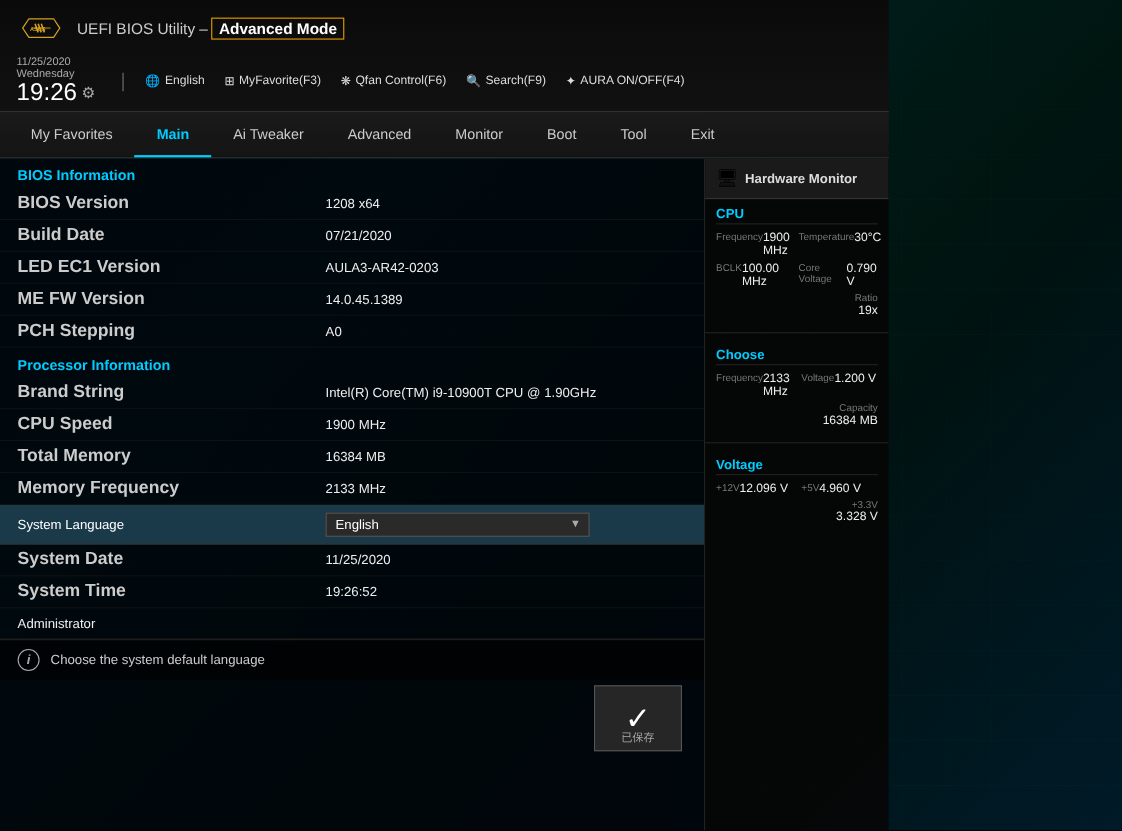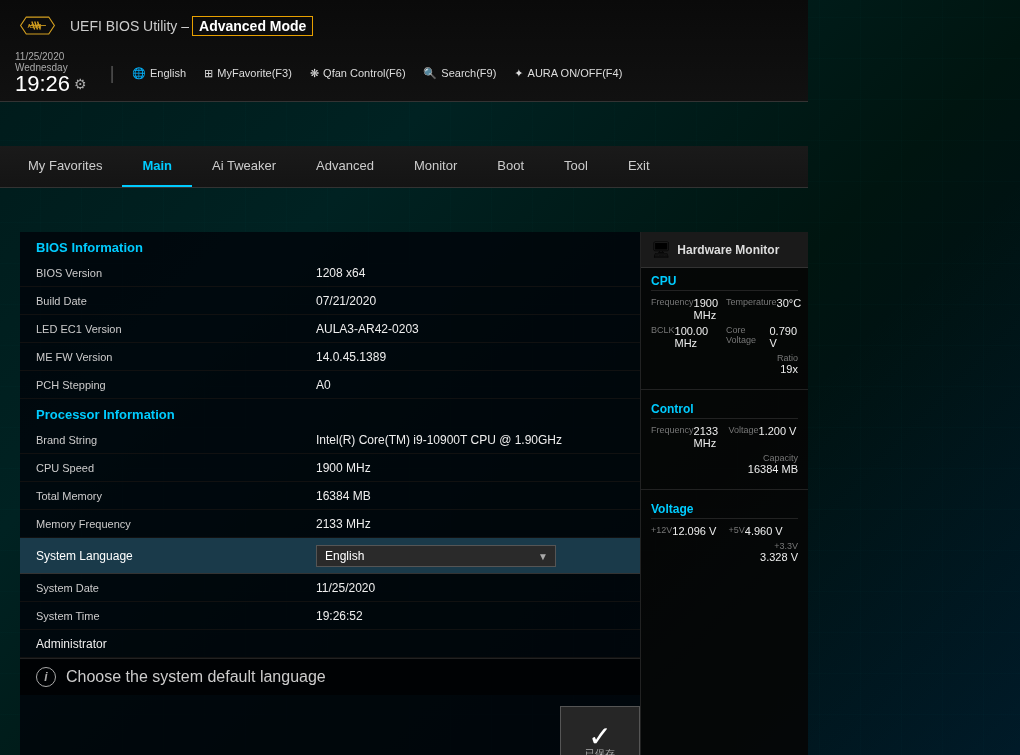--- a/index.html
+++ b/index.html
@@ -36,21 +36,20 @@
       z-index: 0;
     }
 
     .main-container {
       position: relative;
       z-index: 1;
       width: 808px;
       height: 755px;
       display: flex;
       flex-direction: column;
-      gap: 44px;
     }
 
     
     .header {
       background: linear-gradient(180deg, #0a0a0a 0%, #111 100%);
       border-bottom: 1px solid #333;
       padding: 0 10px;
     }
 
     .title-bar {
@@ -138,21 +137,20 @@
       color: #0cf;
       border-bottom: 2px solid #0cf;
       font-weight: bold;
     }
 
     
     .content-area {
       display: flex;
       flex: 1;
       overflow: hidden;
-      padding-left: 20px;
     }
 
     
     .main-content {
       flex: 1;
       background: rgba(0,5,10,0.85);
       overflow-y: auto;
       padding: 0;
     }
 
@@ -166,23 +164,24 @@
     .info-row {
       display: flex;
       align-items: center;
       padding: 5px 16px;
       border-bottom: 1px solid #111;
       min-height: 28px;
     }
 
     .info-label {
       color: #ccc;
-      font-size: 11px;
+      font-size: 16px;
       width: 280px;
       flex-shrink: 0;
+      font-weight: bold;
     }
     .info-value {
       color: #eee;
       font-size: 12px;
       flex: 1;
     }
 
     
     .dropdown-row {
       display: flex;
@@ -243,21 +242,21 @@
       display: flex;
       align-items: center;
       justify-content: center;
       font-size: 12px;
       font-style: italic;
       font-weight: bold;
       flex-shrink: 0;
     }
     .help-text {
       color: #ccc;
-      font-size: 16px;
+      font-size: 12px;
     }
 
     
     .hw-monitor {
       width: 168px;
       background: rgba(5,5,5,0.9);
       border-left: 1px solid #222;
       padding: 0;
       flex-shrink: 0;
       overflow-y: auto;
@@ -550,21 +549,21 @@
         </div>
         <div class="hw-full-row">
           <span class="hw-metric-label">Ratio</span>
           <span class="hw-metric-value">19x</span>
         </div>
       </div>
 
       <hr class="hw-divider">
 
       <div class="hw-section">
-        <div class="hw-section-title">Control</div>
+        <div class="hw-section-title">Choose</div>
         <div class="hw-grid">
           <div class="hw-metric">
             <span class="hw-metric-label">Frequency</span>
             <span class="hw-metric-value">2133 MHz</span>
           </div>
           <div class="hw-metric">
             <span class="hw-metric-label">Voltage</span>
             <span class="hw-metric-value">1.200 V</span>
           </div>
         </div>

